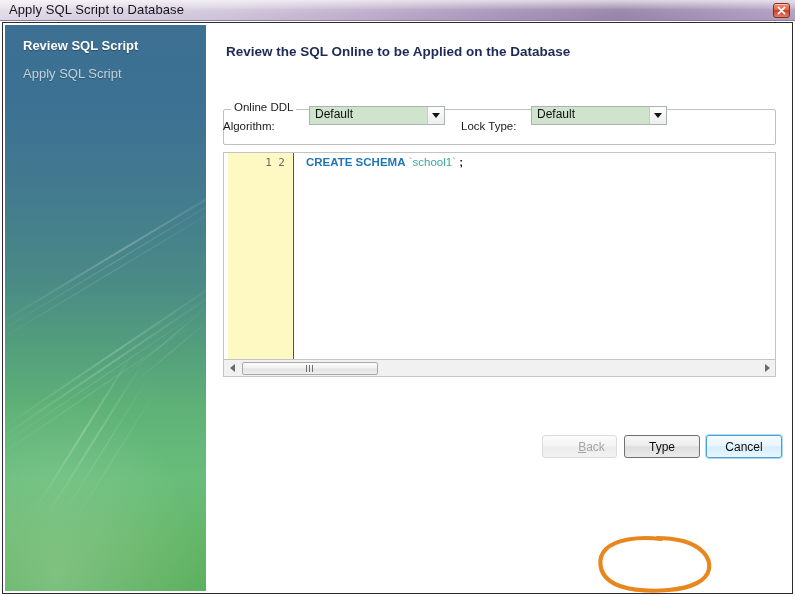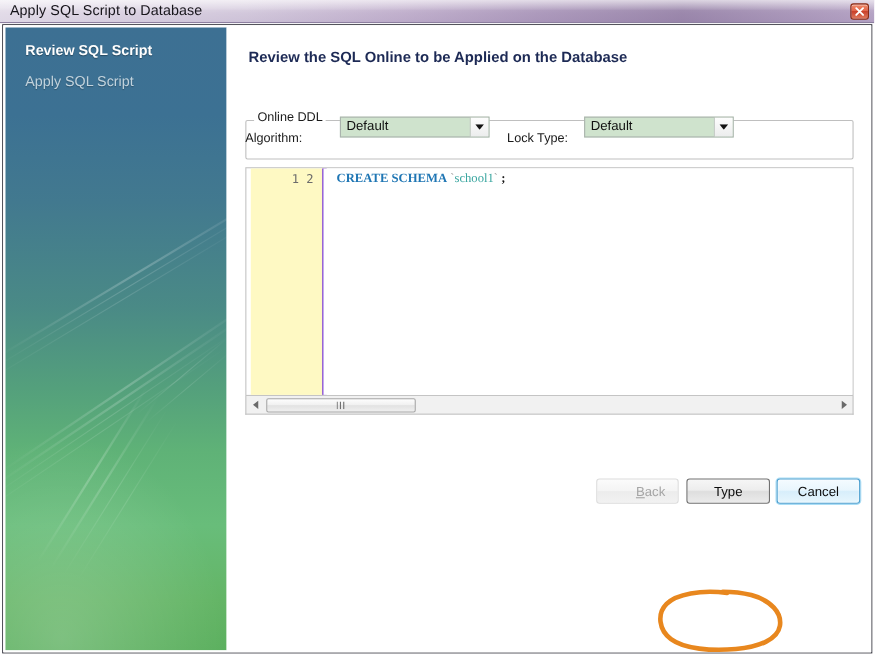--- a/index.html
+++ b/index.html
@@ -223,21 +223,21 @@
     font-family: "DejaVu Sans Mono", monospace;
     font-size: 11px;
     color: #6b6b6b;
     line-height: 13px;
   }
   #code-area {
     position: absolute;
     left: 70px; top: 0; right: 0; bottom: 0;
     background: #ffffff;
     padding: 3px 0 2px 12px;
-    font-family: Liberation Serif, serif;
+    font-family: Liberation Sans, sans-serif;
     font-size: 11.5px;
     line-height: 13px;
     white-space: pre;
   }
   .kw    { color: #1f76b4; font-weight: bold; }
   .tick  { color: #9a9a9a; }
   .ident { color: #3aa6a0; }
   .punct { color: #141414; font-weight: bold; }
 
   

